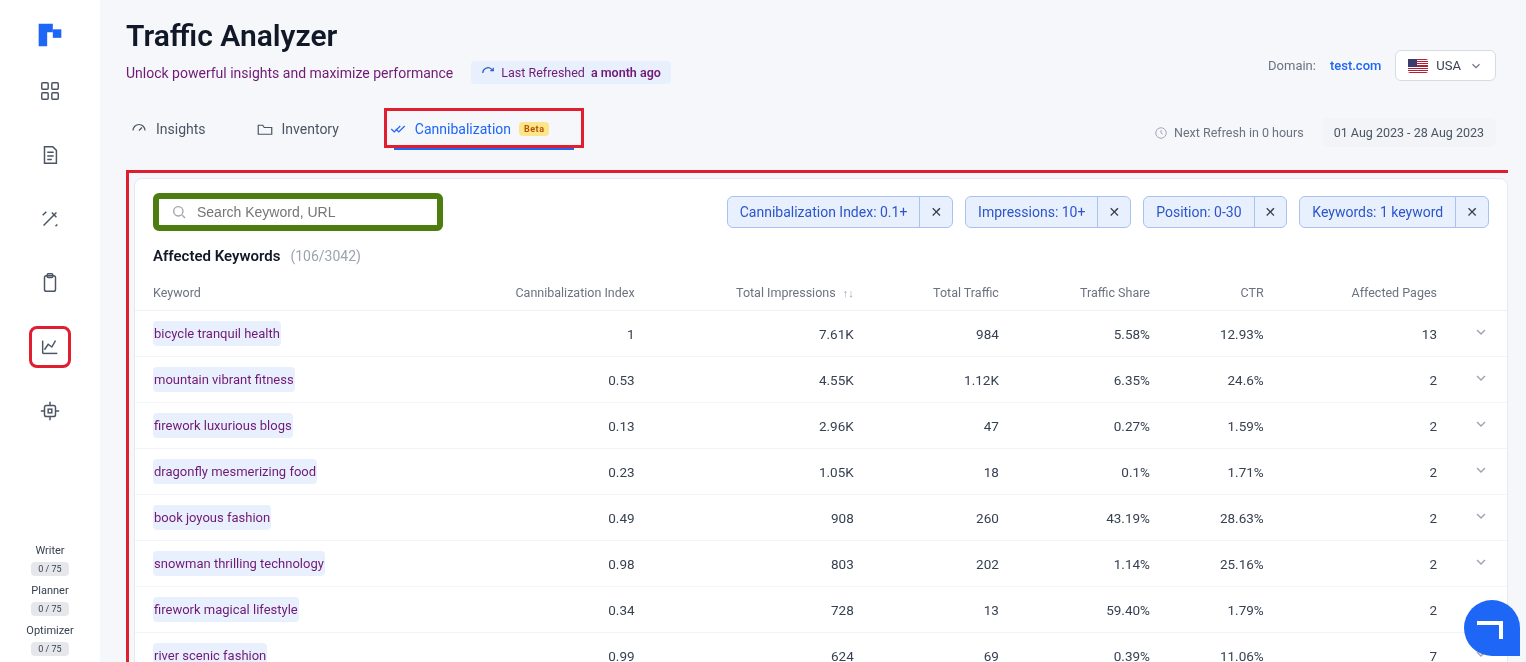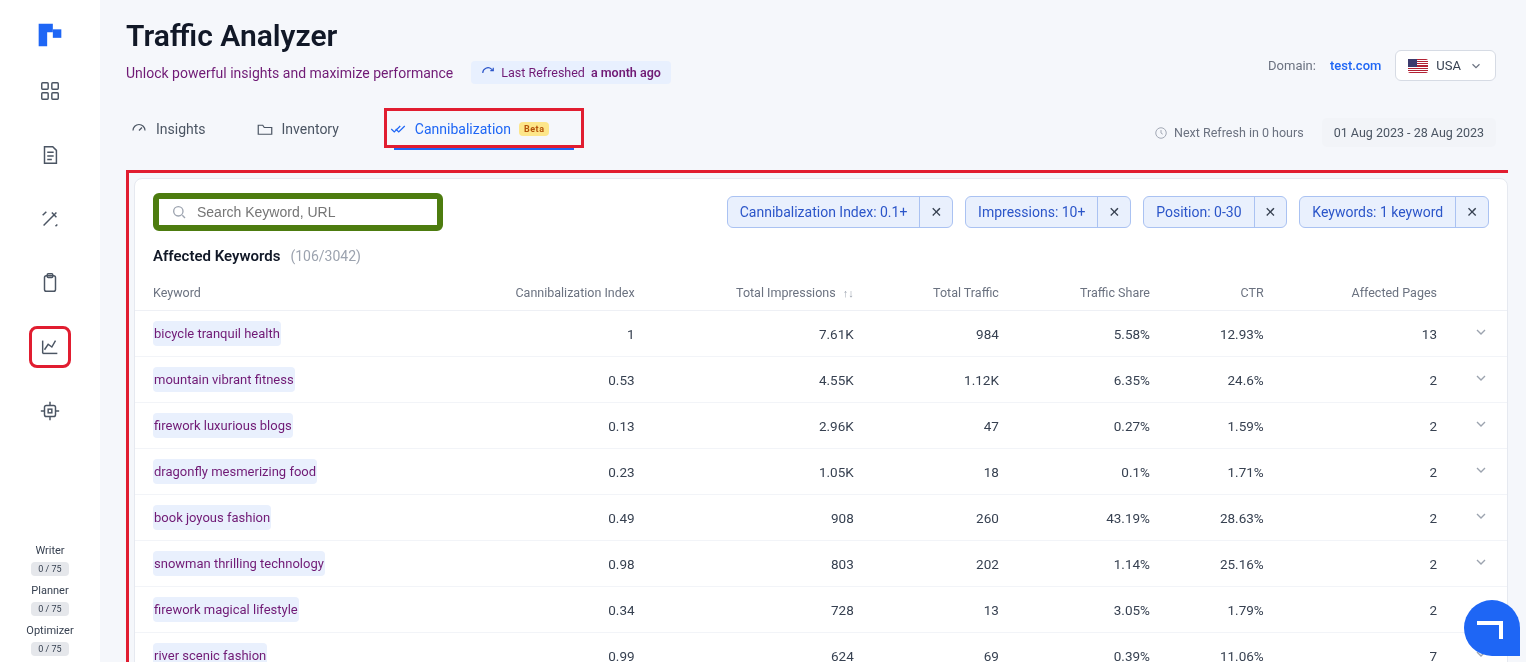--- a/index.html
+++ b/index.html
@@ -507,21 +507,21 @@
                 <td>2</td>
                 <td class="expander"><svg viewBox="0 0 24 24">
                     <path d="M6 9l6 6 6-6"></path>
                   </svg></td>
               </tr>
               <tr>
                 <td><span class="kw-chip">firework magical lifestyle</span></td>
                 <td>0.34</td>
                 <td>728</td>
                 <td>13</td>
-                <td>3.05%</td>
+                <td>59.40%</td>
                 <td>1.79%</td>
                 <td>2</td>
                 <td class="expander"><svg viewBox="0 0 24 24">
                     <path d="M6 9l6 6 6-6"></path>
                   </svg></td>
               </tr>
               <tr>
                 <td><span class="kw-chip">river scenic fashion</span></td>
                 <td>0.99</td>
                 <td>624</td>

